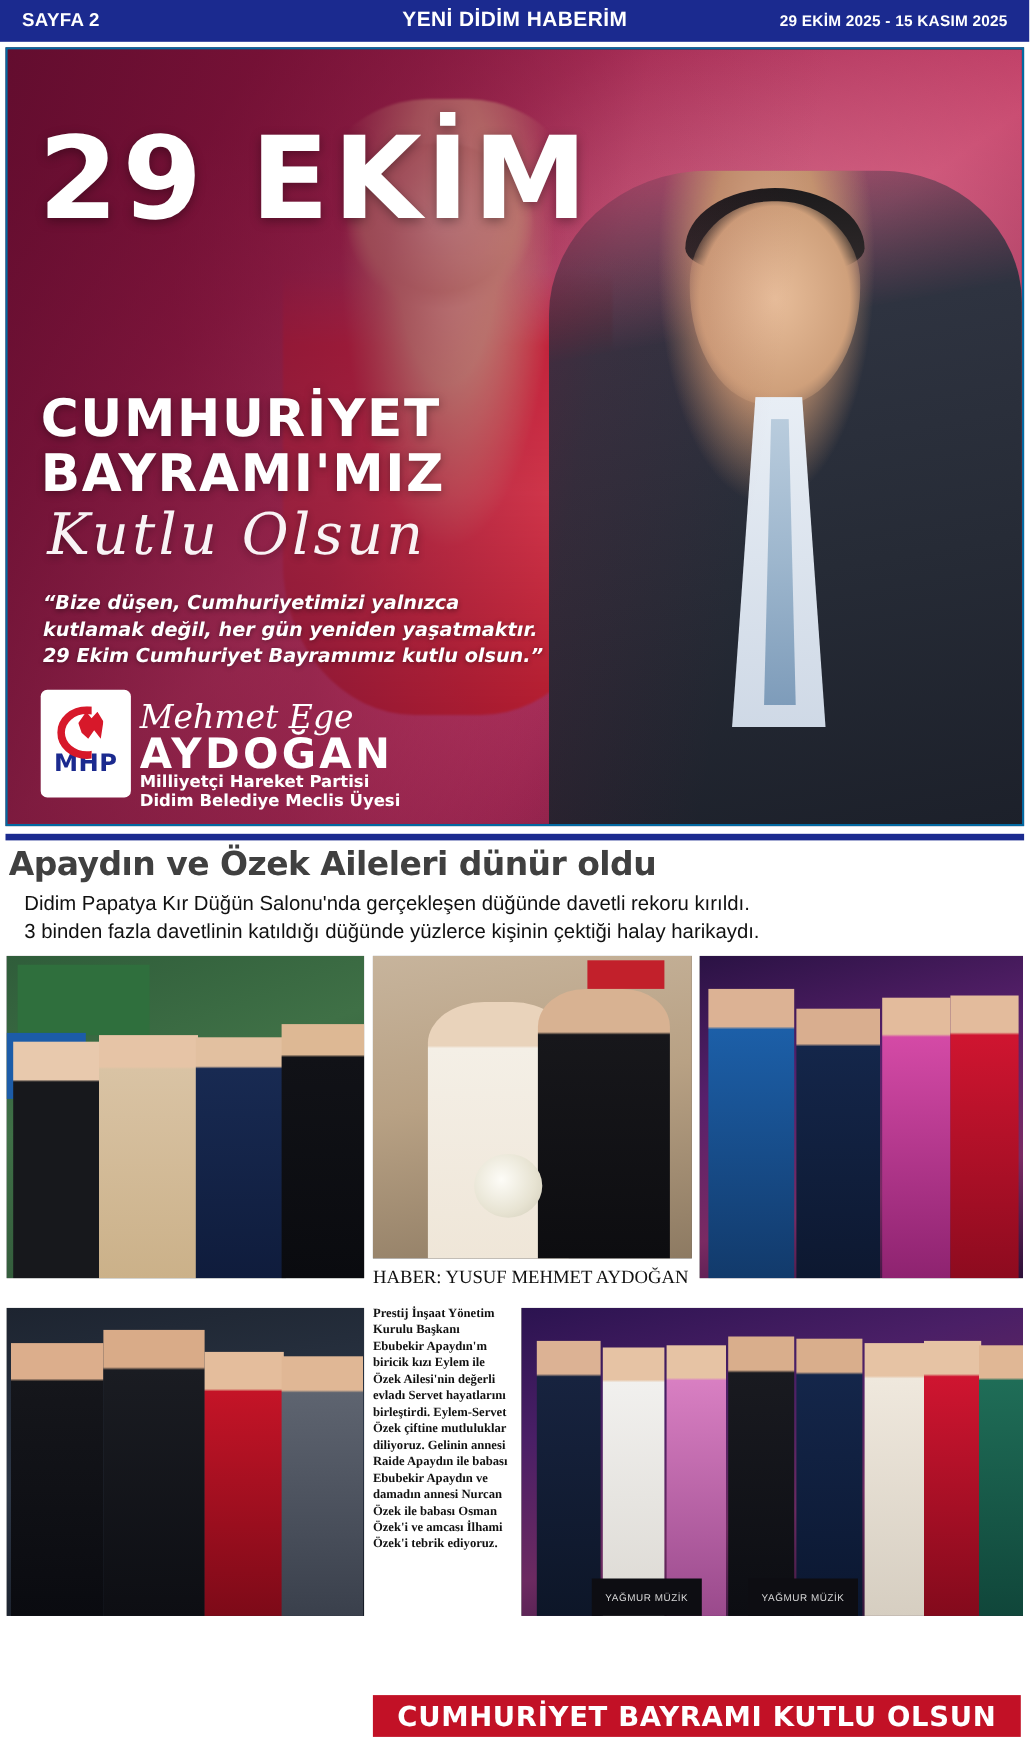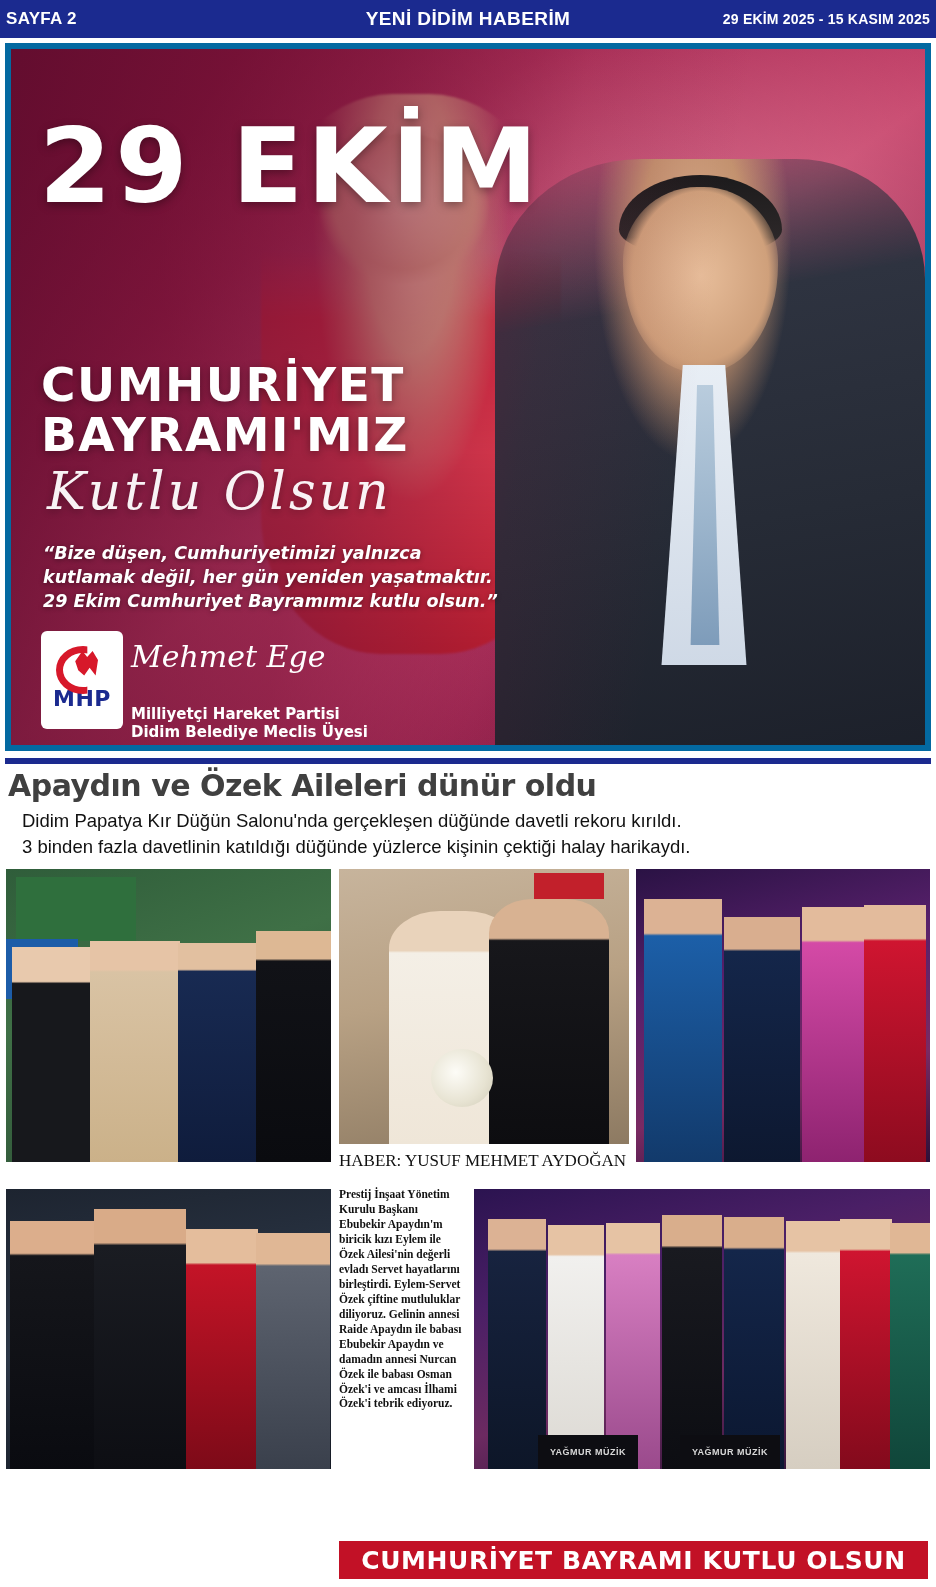--- a/index.html
+++ b/index.html
@@ -17,21 +17,21 @@
   }
 
   
   .masthead {
     height: 38px;
     background: #1b2a8f;
     color: #ffffff;
     display: flex;
     align-items: center;
     justify-content: space-between;
-    padding: 0 6px;
+    padding: 0 20px;
   }
   .masthead .mh-left {
     font-size: 17px;
     font-weight: bold;
     letter-spacing: 0.3px;
   }
   .masthead .mh-center {
     font-size: 19px;
     font-weight: bold;
     letter-spacing: 0.4px;
@@ -46,21 +46,21 @@
     letter-spacing: 0.2px;
   }
 
   
   .advert {
     position: relative;
     margin: 5px 5px 0 5px;
     height: 708px;
     overflow: hidden;
     background: #5c1030;
-    border: 6px solid #0369a1;
+    border: 2px solid #0369a1;
   }
   .advert .bg {
     position: absolute;
     inset: 0;
     background:
       radial-gradient(ellipse at 72% 30%, rgba(255,210,220,0.35) 0%, rgba(120,20,60,0) 55%),
       radial-gradient(ellipse at 18% 78%, rgba(255,120,170,0.30) 0%, rgba(120,20,60,0) 60%),
       linear-gradient(145deg, #7c1239 0%, #9c1442 28%, #c23a63 52%, #8e1b45 75%, #4d0c26 100%);
   }
   .advert .bg-child {
@@ -333,21 +333,21 @@
   .p3c { left: 166px; top: 38px; width: 62px; height: 255px; background: linear-gradient(180deg,#e3bb9c 0%, #e3bb9c 13%, #d44aa6 14%, #8e2370 100%); }
   .p3d { left: 228px; top: 36px; width: 62px; height: 257px; background: linear-gradient(180deg,#e3bb9c 0%, #e3bb9c 13%, #cf1530 14%, #8d0b1f 100%); }
 
   .p4bg { inset: 0; background: linear-gradient(170deg, #1d2430 0%, #2c3747 50%, #151a24 100%); }
   .p4a { left: 4px; top: 32px; width: 84px; height: 248px; background: linear-gradient(180deg,#dcae8c 0%, #dcae8c 13%, #15161b 14%, #0a0b10 100%); }
   .p4b { left: 88px; top: 20px; width: 92px; height: 260px; background: linear-gradient(180deg,#d9ab88 0%, #d9ab88 13%, #1a1c22 14%, #0d0e13 100%); }
   .p4c { left: 180px; top: 40px; width: 72px; height: 240px; background: linear-gradient(180deg,#e4bd9c 0%, #e4bd9c 14%, #c41427 15%, #7d0a18 100%); }
   .p4d { left: 250px; top: 44px; width: 74px; height: 236px; background: linear-gradient(180deg,#e0b795 0%, #e0b795 13%, #5e6470 14%, #3a404c 100%); }
 
   .p5bg { inset: 0; background: linear-gradient(165deg, #2b1350 0%, #4a1f66 30%, #6c2a61 62%, #23102f 100%); }
-  .spk { position: absolute; bottom: 0; height: 34px; background: #0d0d12; display: flex; align-items: center; justify-content: center; color: #d8d8d8; font-size: 9px; font-weight: bold; letter-spacing: 0.5px; }
+  .spk { position: absolute; bottom: 0; height: 34px; background: #0d0d12; display: flex; align-items: center; justify-content: center; color: #d8d8d8; font-size: 9px; font-weight: normal; letter-spacing: 0.5px; }
 
   
   .footer {
     position: absolute;
     left: 339px; bottom: 8px;
     width: 589px; height: 38px;
     background: #c21126;
     color: #ffffff;
     display: flex;
     align-items: center;
@@ -390,20 +390,21 @@
     <div class="ad-quote">“Bize düşen, Cumhuriyetimizi yalnızca kutlamak değil, her gün yeniden yaşatmaktır. 29 Ekim Cumhuriyet Bayramımız kutlu olsun.”</div>
 
     <div class="mhp-logo">
       <div class="crescent">
         <div class="wolves"></div>
       </div>
       <div class="mhp-text">MHP</div>
     </div>
 
     <div class="ad-sign">Mehmet Ege</div>
+    <div class="ad-name">AYDOĞAN</div>
     <div class="ad-party">Milliyetçi Hareket Partisi</div>
     <div class="ad-role">Didim Belediye Meclis Üyesi</div>
   </div>
 
   <div class="rule-blue"></div>
 
   <div class="headline">Apaydın ve Özek Aileleri dünür oldu</div>
   <div class="subhead">Didim Papatya Kır Düğün Salonu'nda gerçekleşen düğünde davetli rekoru kırıldı.</div>
   <div class="subhead" style="margin-top:2px;">3 binden fazla davetlinin katıldığı düğünde yüzlerce kişinin çektiği halay harikaydı.</div>
 

